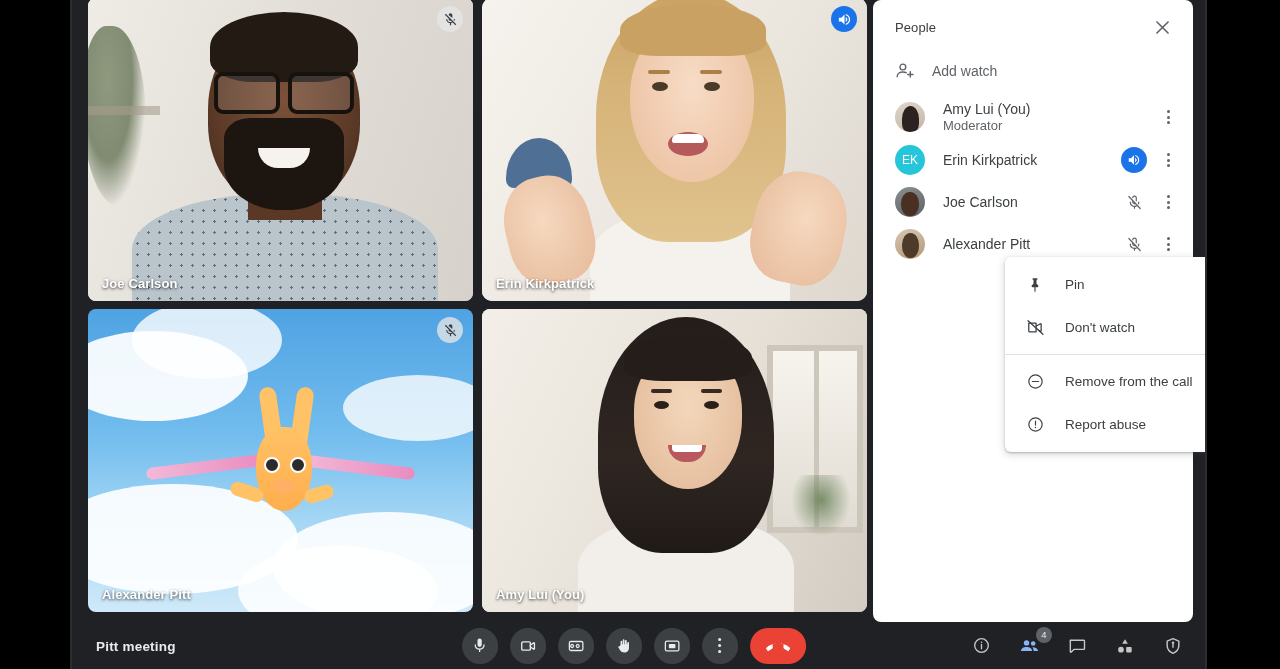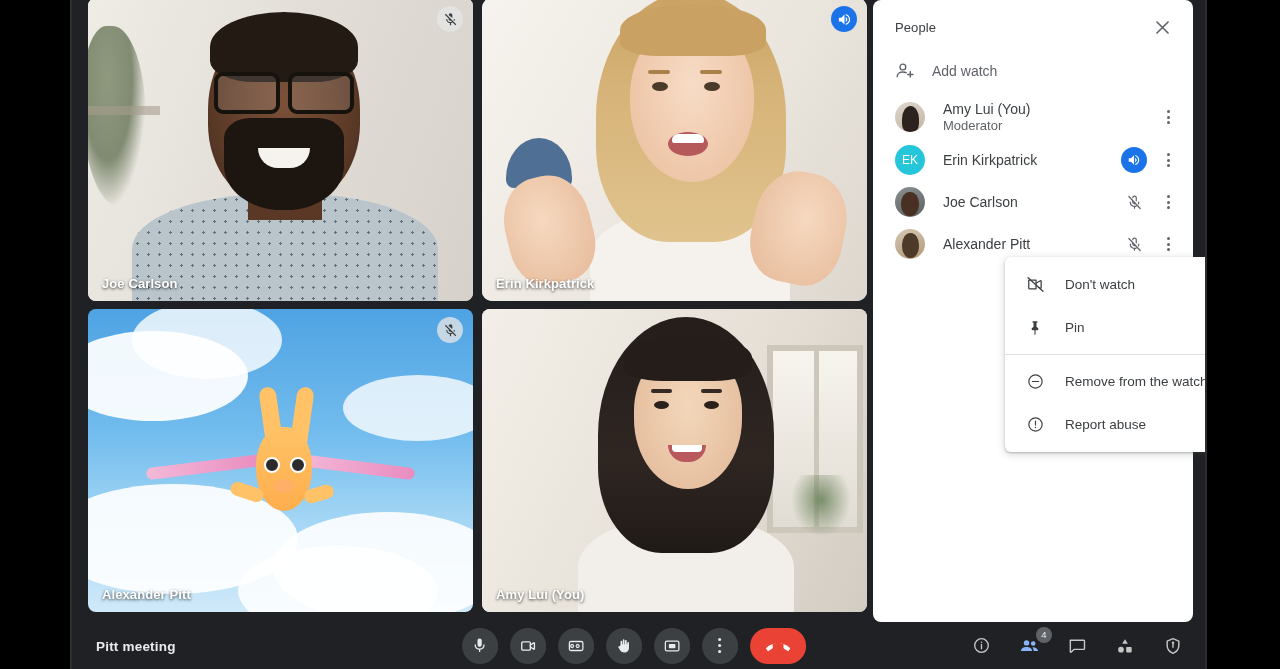--- a/index.html
+++ b/index.html
@@ -528,48 +528,48 @@
             </span>
         </div>
       </div>
 
     </div>
 
     <div id="ctx-menu">
 
       <div class="ctx-item">
         <span class="ctx-icon">
+          <svg width="18" height="18" viewBox="0 0 24 24" fill="currentColor">
+            <path d="M14.5 3h-5a1 1 0 0 0 0 2h.5v5.2l-2.2 2.2A1.6 1.6 0 0 0 8.9 15h2.35v5.2a.75.75 0 0 0 1.5 0V15h2.35a1.6 1.6 0 0 0 1.1-2.6L14 10.2V5h.5a1 1 0 0 0 0-2z"></path>
+          </svg>
+        </span>
+        <span class="ctx-label">Pin</span>
+      </div>
+
+      <div class="ctx-item">
+        <span class="ctx-icon">
           <svg width="19" height="19" viewBox="0 0 24 24" fill="none" stroke="currentColor" stroke-width="1.6" stroke-linejoin="round">
             <path d="M3.5 6.5h9.2v11H4.6a1.1 1.1 0 0 1-1.1-1.1V6.5z"></path>
             <path d="M12.7 10.4l5.4-3.2a.7.7 0 0 1 1.05.6v8.4a.7.7 0 0 1-1.05.6l-2.6-1.55"></path>
             <path d="M2.6 3.4l18.8 17.2" stroke-linecap="round"></path>
           </svg>
         </span>
         <span class="ctx-label">Don't watch</span>
-      </div>
-
-      <div class="ctx-item">
-        <span class="ctx-icon">
-          <svg width="18" height="18" viewBox="0 0 24 24" fill="currentColor">
-            <path d="M14.5 3h-5a1 1 0 0 0 0 2h.5v5.2l-2.2 2.2A1.6 1.6 0 0 0 8.9 15h2.35v5.2a.75.75 0 0 0 1.5 0V15h2.35a1.6 1.6 0 0 0 1.1-2.6L14 10.2V5h.5a1 1 0 0 0 0-2z"></path>
-          </svg>
-        </span>
-        <span class="ctx-label">Pin</span>
       </div>
 
       <div class="ctx-sep"></div>
 
       <div class="ctx-item">
         <span class="ctx-icon">
           <svg width="19" height="19" viewBox="0 0 24 24" fill="none" stroke="currentColor" stroke-width="1.5">
             <circle cx="12" cy="12" r="8.4"></circle>
             <path d="M8 12h8" stroke-linecap="round"></path>
           </svg>
         </span>
-        <span class="ctx-label">Remove from the watch</span>
+        <span class="ctx-label">Remove from the call</span>
       </div>
 
       <div class="ctx-item">
         <span class="ctx-icon">
           <svg width="19" height="19" viewBox="0 0 24 24" fill="none" stroke="currentColor" stroke-width="1.5">
             <circle cx="12" cy="12" r="8.4"></circle>
             <path d="M12 7.6v5.1" stroke-linecap="round"></path>
             <circle cx="12" cy="15.9" r=".95" fill="currentColor" stroke="none"></circle>
           </svg>
         </span>

